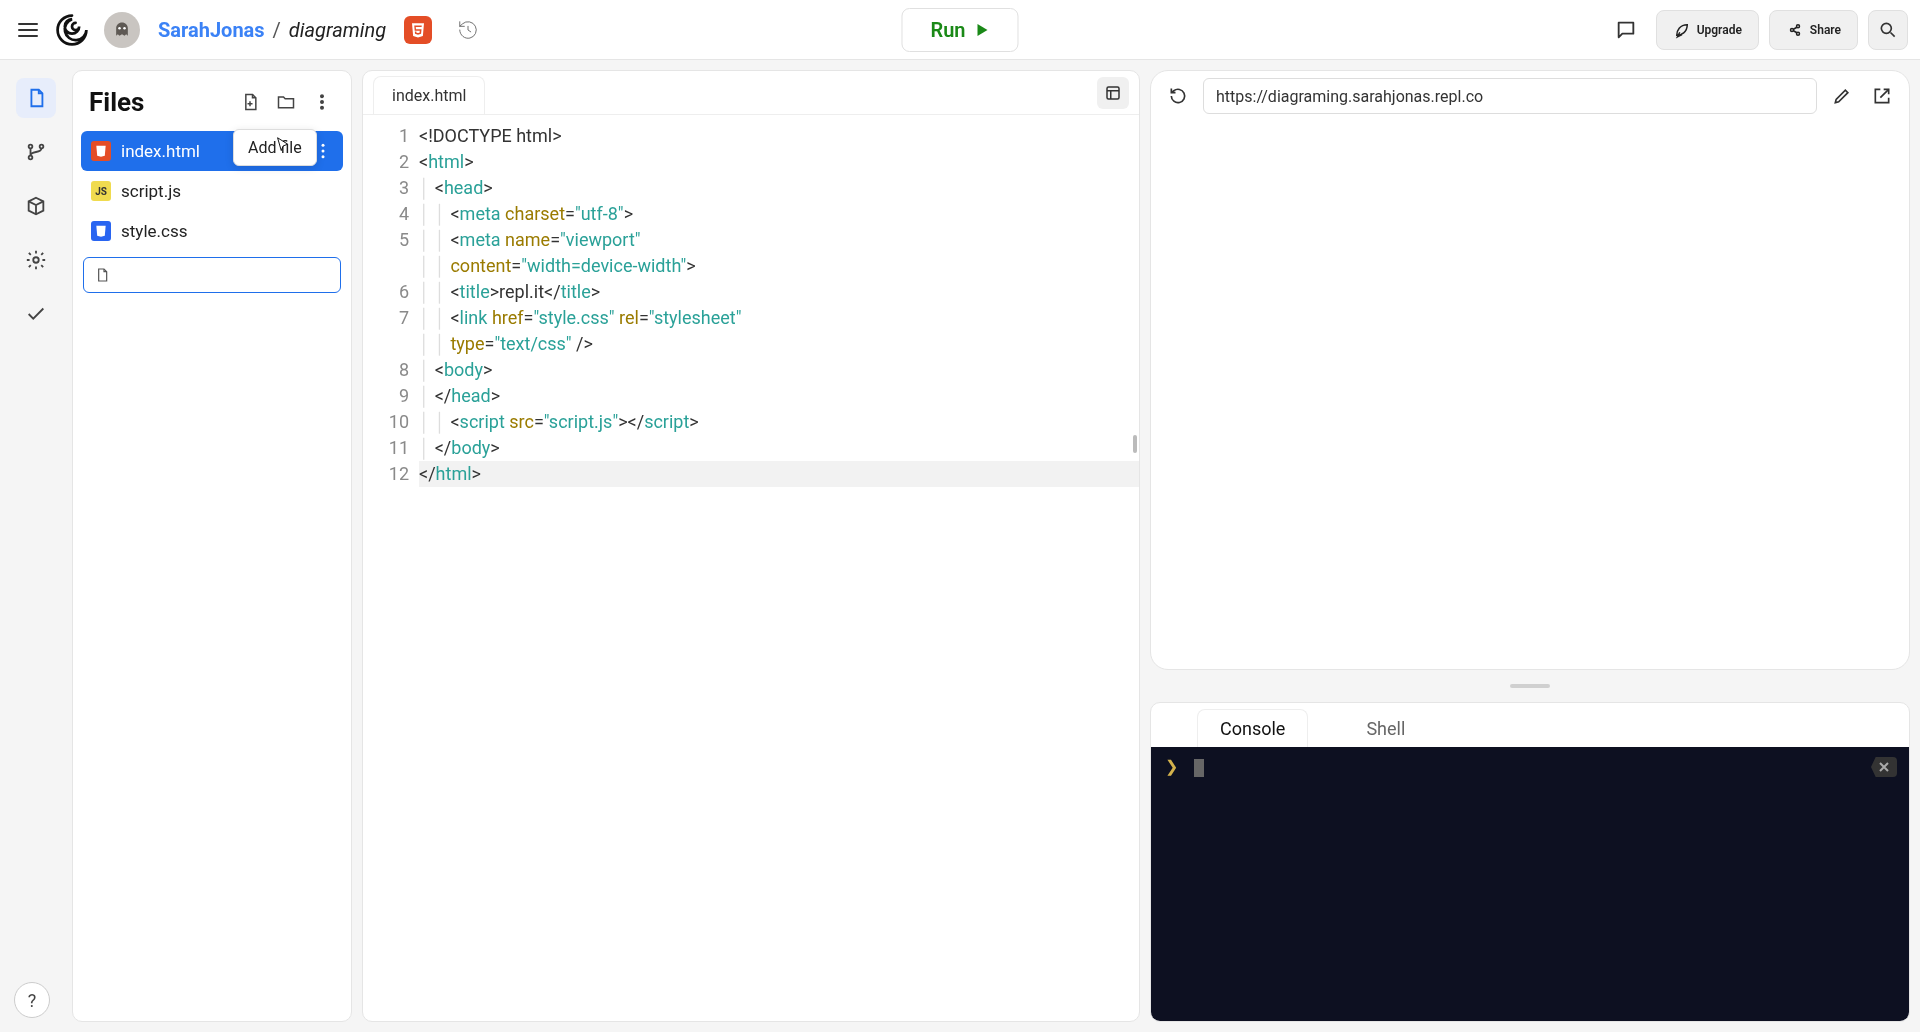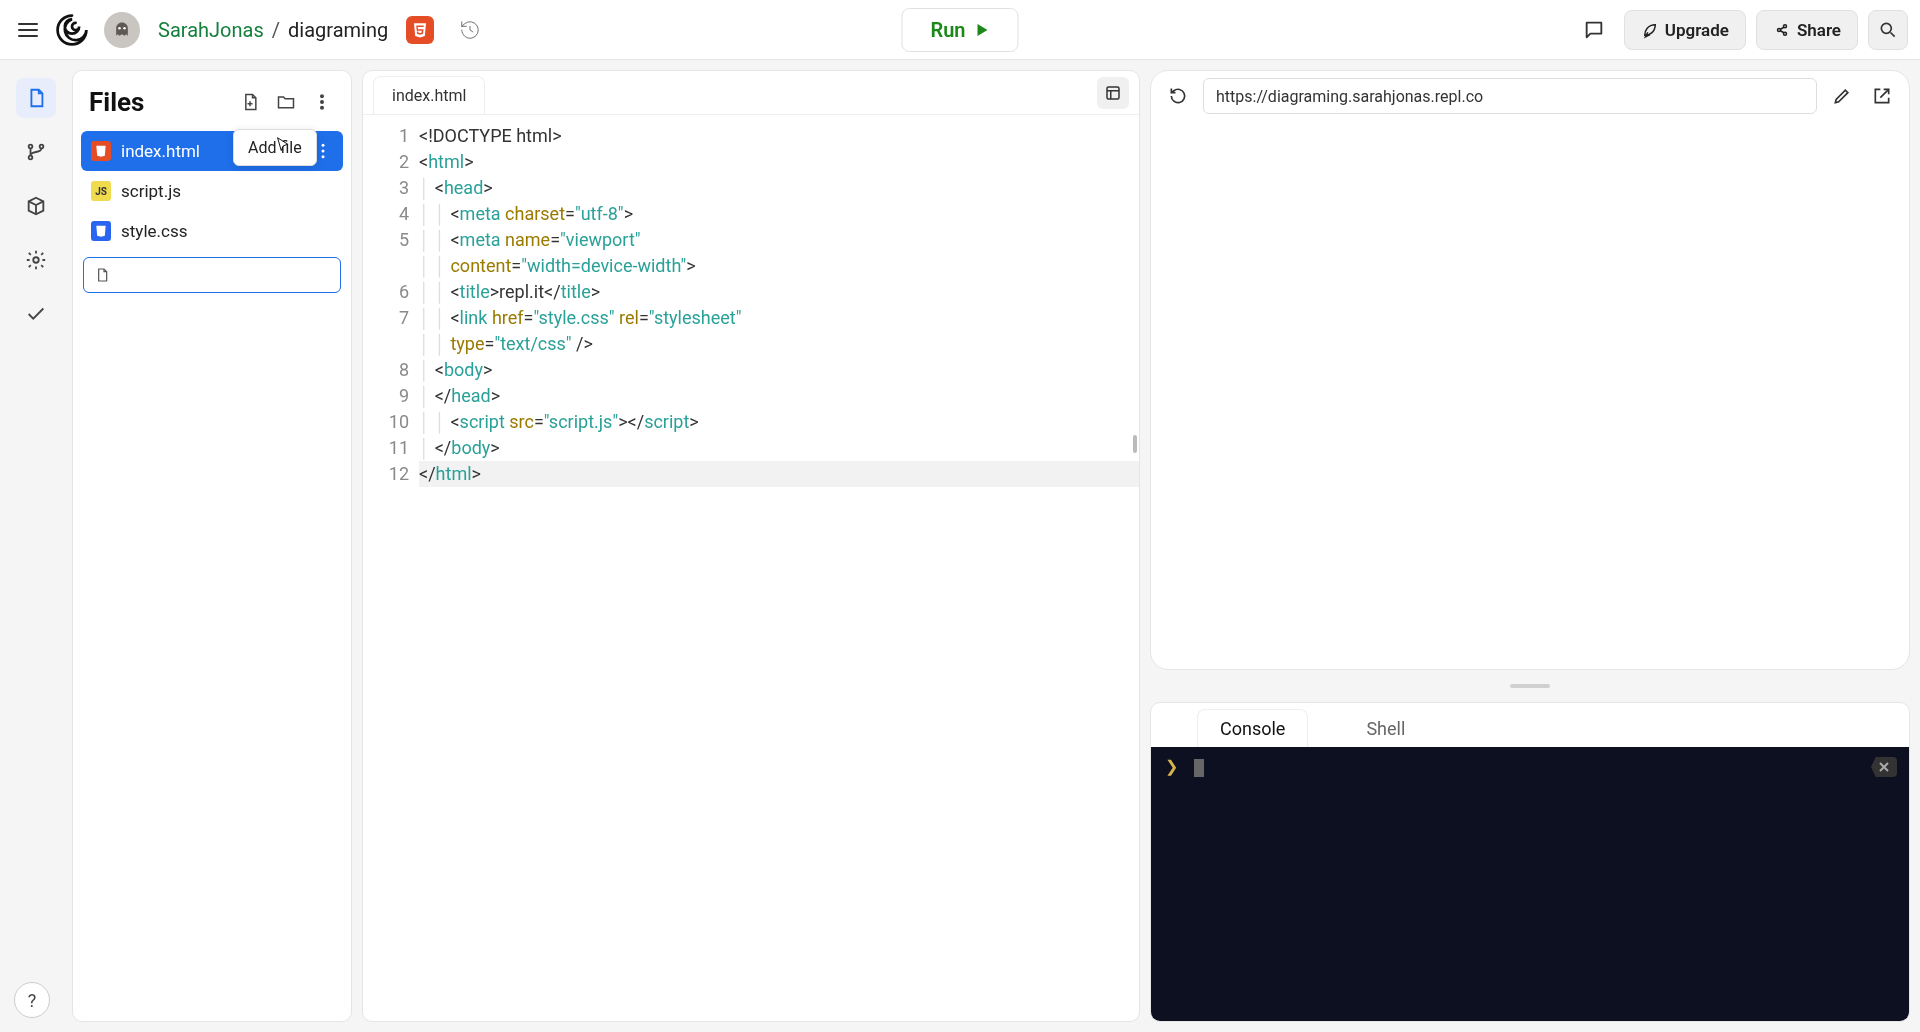--- a/index.html
+++ b/index.html
@@ -10,39 +10,39 @@
     height: 60px; background: #fff; border-bottom: 1px solid #e5e5e5;
     display: flex; align-items: center; padding: 0 12px; gap: 10px;
   }
   .hamburger { width: 32px; height: 32px; display:flex; align-items:center; justify-content:center; cursor:pointer; }
   .hamburger svg { width: 24px; height: 24px; }
   .logo { width: 36px; height: 36px; display:flex; align-items:center; justify-content:center; }
   .logo svg { width: 36px; height: 36px; }
   .avatar { width: 36px; height: 36px; border-radius: 50%; background:#c9c5c1; display:flex; align-items:center; justify-content:center; margin-left:4px; }
   .avatar svg { width:20px; height:20px; fill:#5e5954;}
   .breadcrumb { display:flex; align-items:center; gap:8px; margin-left:8px; font-size:20px; }
-  .breadcrumb .user { color:#15803d; font-weight:400; }
+  .breadcrumb .user { color:#3b82f6; font-weight:700; }
   .breadcrumb .sep { color:#555; }
-  .breadcrumb .repo { color:#222; font-weight:400;}
+  .breadcrumb .repo { color:#222; font-weight:400;font-style:italic;}
   .lang-badge { width:28px; height:28px; background:#e44d26; border-radius:6px; display:flex; align-items:center; justify-content:center; margin-left:8px;}
   .lang-badge svg { width:18px; height:18px; fill:#fff; }
   .history-btn { width:32px;height:32px; display:flex; align-items:center; justify-content:center; margin-left:10px; cursor:pointer;}
   .history-btn svg{width:22px;height:22px; stroke:#666; fill:none;}
   .run-btn {
     position:absolute; left:50%; transform:translateX(-50%);
     height:44px; padding:0 28px; background:#fff; border:1px solid #e0e0e0; border-radius:8px;
     display:flex; align-items:center; gap:8px; font-size:20px; font-weight:600; color:#1a8917; cursor:pointer;
   }
   .run-btn svg{width:16px;height:16px;fill:#1a8917;}
   .header-right { margin-left:auto; display:flex; align-items:center; gap:10px; }
   .icon-btn { width:40px;height:40px; border-radius:8px; display:flex; align-items:center; justify-content:center; cursor:pointer;}
   .icon-btn svg{width:22px;height:22px; stroke:#333; fill:none; stroke-width:2;}
   .pill-btn {
     height:40px; padding:0 16px; background:#f0f0f0; border:1px solid #e0e0e0; border-radius:8px;
-    display:flex; align-items:center; gap:6px; font-size:17px; font-weight:600; color:#222; cursor:pointer;
+    display:flex; align-items:center; gap:6px; font-size:12px; font-weight:600; color:#222; cursor:pointer;
   }
   .pill-btn svg{width:18px;height:18px; stroke:#222; fill:none; stroke-width:2;}
   .search-btn { width:40px; height:40px; background:#f0f0f0; border:1px solid #e0e0e0; border-radius:8px; display:flex; align-items:center; justify-content:center; cursor:pointer;}
   .search-btn svg{width:20px;height:20px; stroke:#333; fill:none; stroke-width:2;}
 
   
   .workspace { position:absolute; top:60px; left:0; right:0; bottom:0; display:flex; padding:10px; gap:10px; }
 
   
   .rail { width:52px; background:transparent; display:flex; flex-direction:column; align-items:center; gap:14px; padding-top:8px;}

